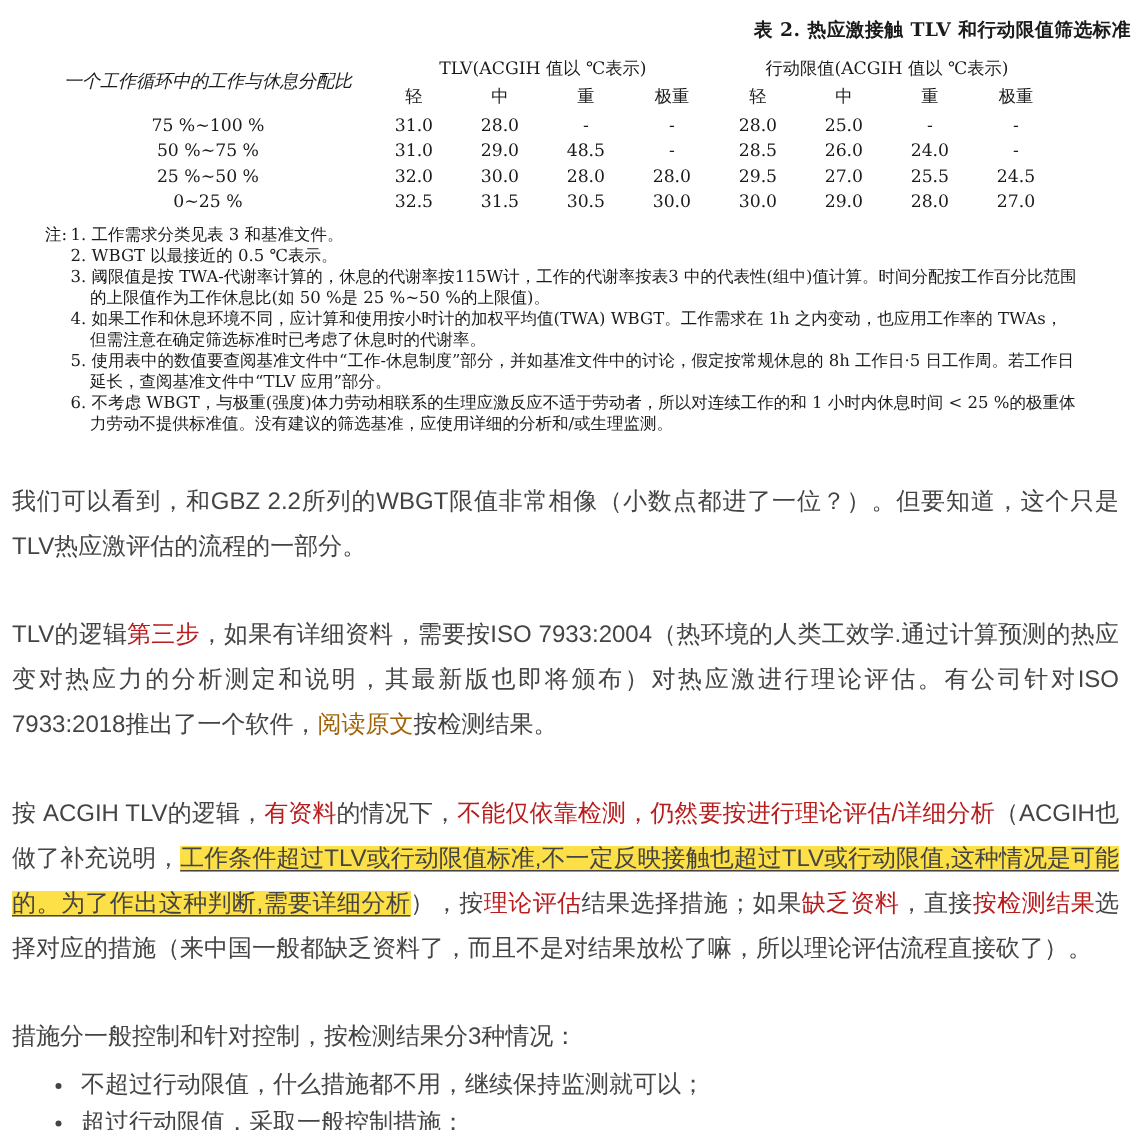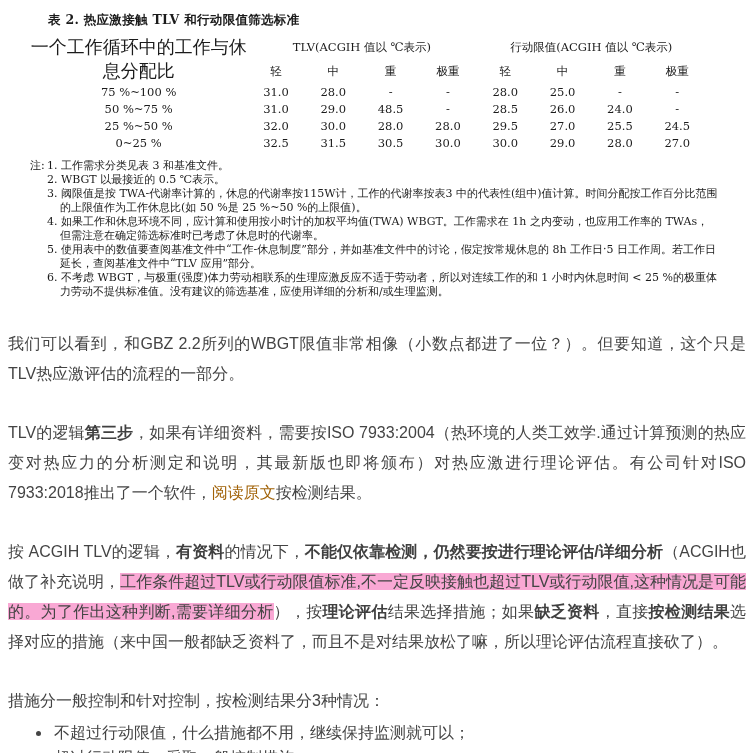--- a/index.html
+++ b/index.html
@@ -8,47 +8,47 @@
     font-family:"Liberation Sans","DejaVu Sans",sans-serif;
     color:#444444;
   }
 
   
   .table-section {
     font-family:"DejaVu Serif","Liberation Serif",serif;
     color:#1b1b1b;
   }
   .tbl-title {
-    text-align:left; font-size:12.5px; font-weight:bold;
-    padding-top:12px; letter-spacing:.3px;padding-left:48px;
+    text-align:right; font-size:12.5px; font-weight:bold;
+    padding-top:12px; letter-spacing:.3px;
   }
   table.wbgt {
     border-collapse:collapse; table-layout:fixed;
     margin:6px 0 0 30px; width:676px; font-size:11.5px;
   }
   table.wbgt td { text-align:center; padding:0; font-weight:normal; }
   table.wbgt .group-row td { height:20px; }
   table.wbgt .sub-row td { height:19px; }
   table.wbgt .data-row td { height:17px; }
-  table.wbgt .rowhead { font-size:18px; vertical-align:middle; }
+  table.wbgt .rowhead { font-size:12px; vertical-align:middle;font-style:italic; }
   col.c-label { width:216px; }
   col.c-val { width:57px; }
 
   .notes {
     position:relative; margin:8px 0 0 47px; width:672px;
     font-size:11px; line-height:14px; color:#1b1b1b;
   }
   .notes-prefix { position:absolute; left:-17px; top:0; }
   .note-item { padding-left:13px; text-indent:-13px; }
 
   
   .body-section { padding:30px 8px 0 8px; font-size:16px; line-height:30px; text-align:justify; }
   .body-section p { margin:0 0 29px 0; }
-  .b { font-weight:bold; color:#404040; }
-  .hl { background:#f9a8d4; text-underline-offset:3px; }
+  .b { font-weight:normal; color:#b91c1c; }
+  .hl { background:#fde047; text-decoration:underline; text-underline-offset:3px; }
   a.link { color:#a16207; text-decoration:none; cursor:pointer; }
   .intro { margin-bottom:2px !important; }
   ul.cases { margin:4px 0 0 0; padding-left:44px; line-height:25px; }
   ul.cases li { margin:0 0 0 0; padding-left:2px; }
 </style>
 </head>
 <body>
 
 <div class="table-section">
   <div class="tbl-title">表 2. 热应激接触 TLV 和行动限值筛选标准</div>

